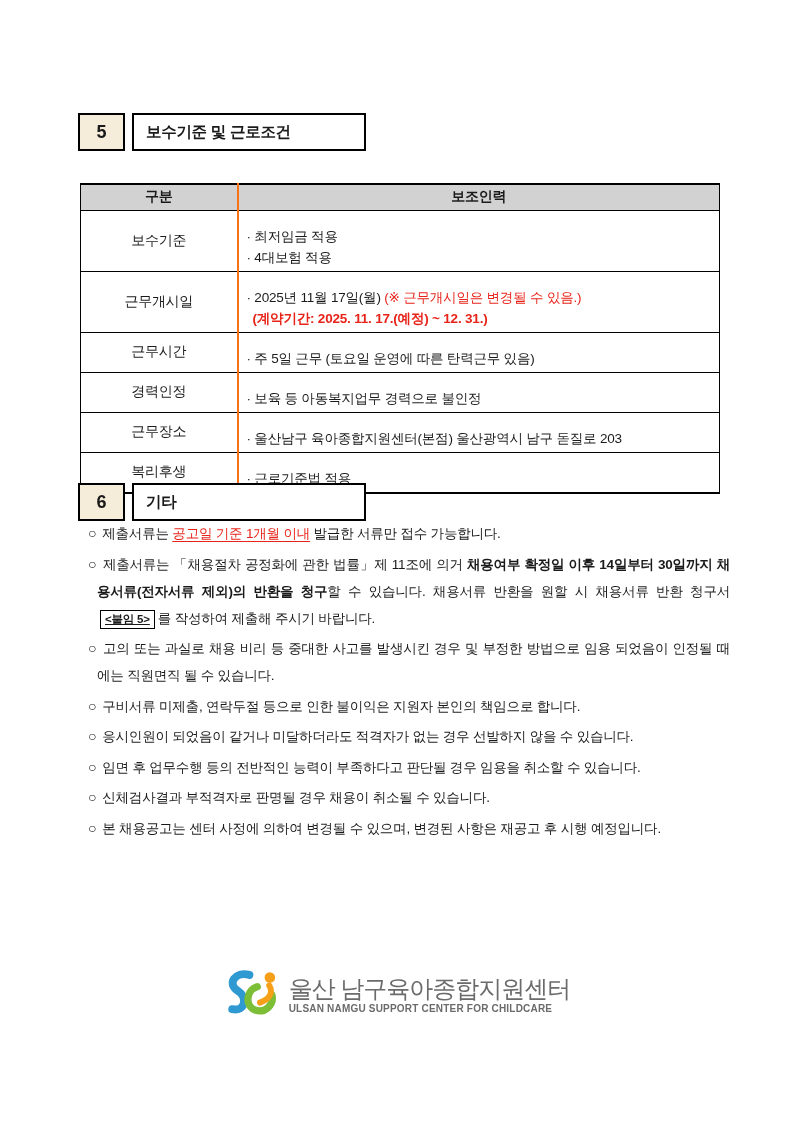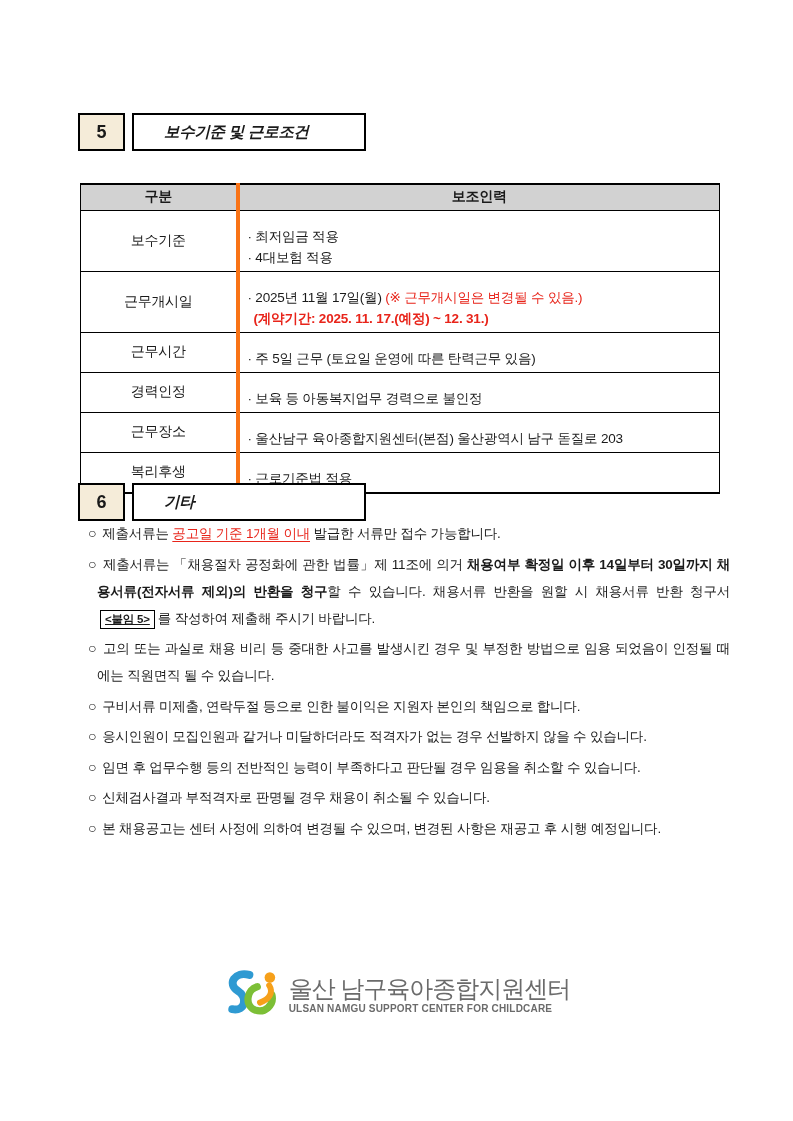--- a/index.html
+++ b/index.html
@@ -17,40 +17,40 @@
 
   
   .sec-header{position:absolute;left:78px;display:flex;align-items:stretch;gap:7px;}
   .sec-num{
     width:47px;height:38px;border:2px solid #000;background:var(--badge-bg);
     display:flex;align-items:center;justify-content:center;
     font-size:18px;font-weight:700;
   }
   .sec-title{
     width:234px;height:38px;border:2px solid #000;background:#fff;
-    display:flex;align-items:center;padding-left:30px;
-    font-size:15.5px;font-weight:700;letter-spacing:-0.3px;font-style:italic;
+    display:flex;align-items:center;padding-left:12px;
+    font-size:15.5px;font-weight:700;letter-spacing:-0.3px;
   }
   #sec5{top:113px;}
   #sec6{top:483px;}
 
   
   table.comp{
     position:absolute;left:80px;top:183px;width:640px;
     border-collapse:collapse;table-layout:fixed;
     border-top:2.5px solid #000;border-bottom:2px solid #000;
     border-left:1px solid #000;border-right:1px solid #000;
   }
   table.comp col.c1{width:157px;}
   table.comp th{
     height:26px;background:var(--header-bg);
     border-bottom:1.5px solid #000;
     font-size:14px;font-weight:700;text-align:center;letter-spacing:-0.3px;
   }
-  table.comp th.col1,table.comp td.label{border-right:4px solid #f97316;}
+  table.comp th.col1,table.comp td.label{border-right:2px solid #f97316;}
   table.comp td{border-bottom:1px solid #000;vertical-align:middle;}
   table.comp tr:last-child td{border-bottom:none;}
   td.label{
     text-align:center;font-weight:400;font-size:14px;letter-spacing:-0.3px;
   }
   td.val{padding:15px 6px 3px 8px;}
   .r-h48{height:48px;} .r-h32{height:32px;} .r-h35{height:35px;}
   .r-h36{height:36px;} .r-h39{height:39px;}
   .cell-lines .line{line-height:21px;letter-spacing:-0.2px;}
   .cell-lines .line.indent{padding-left:6px;}
@@ -167,21 +167,21 @@
   <div class="sec-header" id="sec6">
     <div class="sec-num">6</div>
     <div class="sec-title">기타</div>
   </div>
 
   <div id="bullets">
     <div class="bullet"><span class="marker">○</span><span class="btext"><span>제출서류는 </span><span class="redu">공고일 기준 1개월 이내</span><span> 발급한 서류만 접수 가능합니다.</span></span></div>
     <div class="bullet"><span class="marker">○</span><span class="btext"><span>제출서류는 「채용절차 공정화에 관한 법률」제 11조에 의거 </span><span class="bold">채용여부 확정일 이후 14일부터 30일까지 채용서류(전자서류 제외)의 반환을 청구</span><span>할 수 있습니다. 채용서류 반환을 원할 시 채용서류 반환 청구서 </span><span class="boxed">&lt;붙임 5&gt;</span><span>를 작성하여 제출해 주시기 바랍니다.</span></span></div>
     <div class="bullet"><span class="marker">○</span><span class="btext"><span>고의 또는 과실로 채용 비리 등 중대한 사고를 발생시킨 경우 및 부정한 방법으로 임용 되었음이 인정될 때에는 직원면직 될 수 있습니다.</span></span></div>
     <div class="bullet"><span class="marker">○</span><span class="btext"><span>구비서류 미제출, 연락두절 등으로 인한 불이익은 지원자 본인의 책임으로 합니다.</span></span></div>
-    <div class="bullet"><span class="marker">○</span><span class="btext"><span>응시인원이 모집인원과 같거나 미달하더라도 적격자가 없는 경우 선발하지 않을 수 있습니다.</span></span></div>
+    <div class="bullet"><span class="marker">○</span><span class="btext"><span>응시인원이 되었음이 같거나 미달하더라도 적격자가 없는 경우 선발하지 않을 수 있습니다.</span></span></div>
     <div class="bullet"><span class="marker">○</span><span class="btext"><span>임면 후 업무수행 등의 전반적인 능력이 부족하다고 판단될 경우 임용을 취소할 수 있습니다.</span></span></div>
     <div class="bullet"><span class="marker">○</span><span class="btext"><span>신체검사결과 부적격자로 판명될 경우 채용이 취소될 수 있습니다.</span></span></div>
     <div class="bullet"><span class="marker">○</span><span class="btext"><span>본 채용공고는 센터 사정에 의하여 변경될 수 있으며, 변경된 사항은 재공고 후 시행 예정입니다.</span></span></div>
   </div>
 
   <div id="logo">
     <svg width="66" height="64" viewBox="0 0 100 96" aria-hidden="true">
       <path d="M40 16 C 18 10, 6 30, 22 40 C 38 50, 34 72, 14 68" fill="none" stroke="#2f9ad2" stroke-width="12" stroke-linecap="round"></path>
       <path d="M52 34 C 36 38, 32 62, 48 69 C 63 75, 78 62, 74 46" fill="none" stroke="#7cbf36" stroke-width="11" stroke-linecap="round"></path>
       <path d="M56 58 C 70 53, 77 43, 70 32" fill="none" stroke="#f6a01a" stroke-width="9" stroke-linecap="round"></path>

